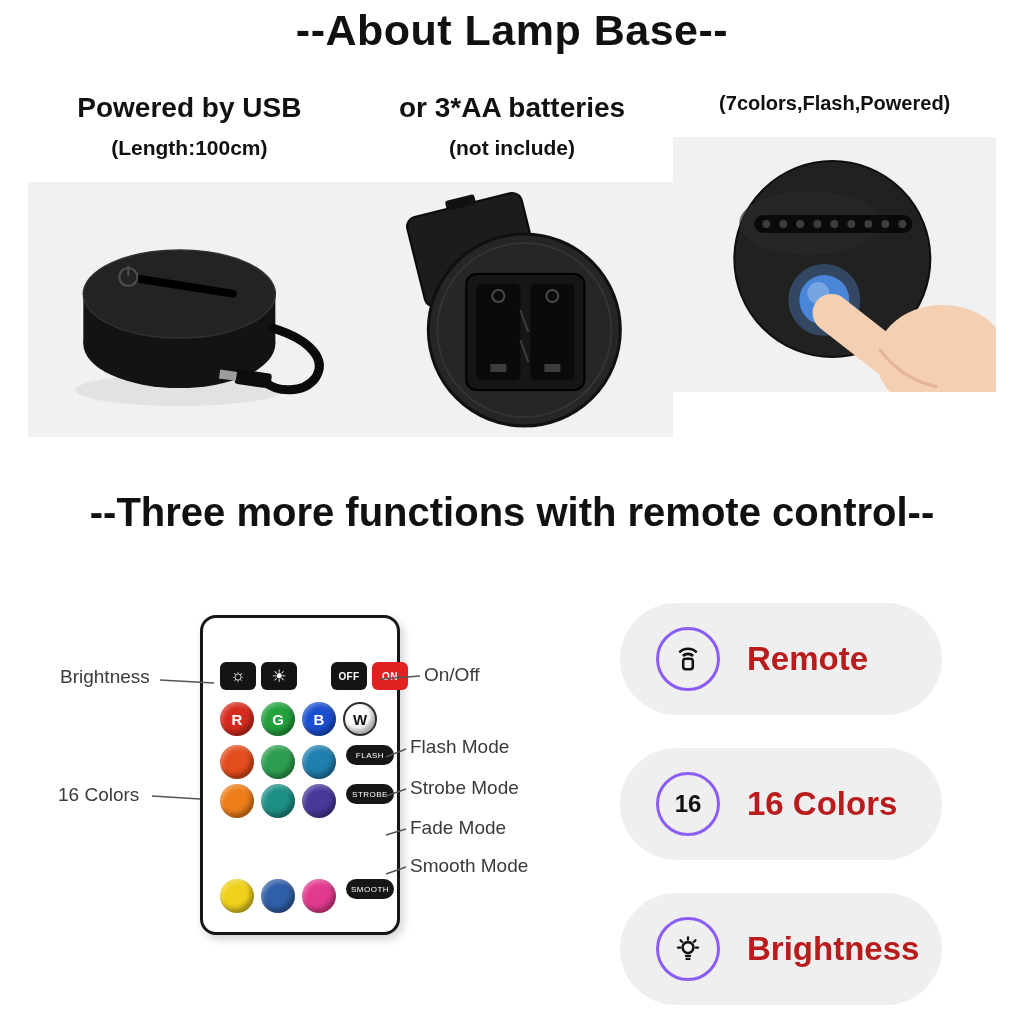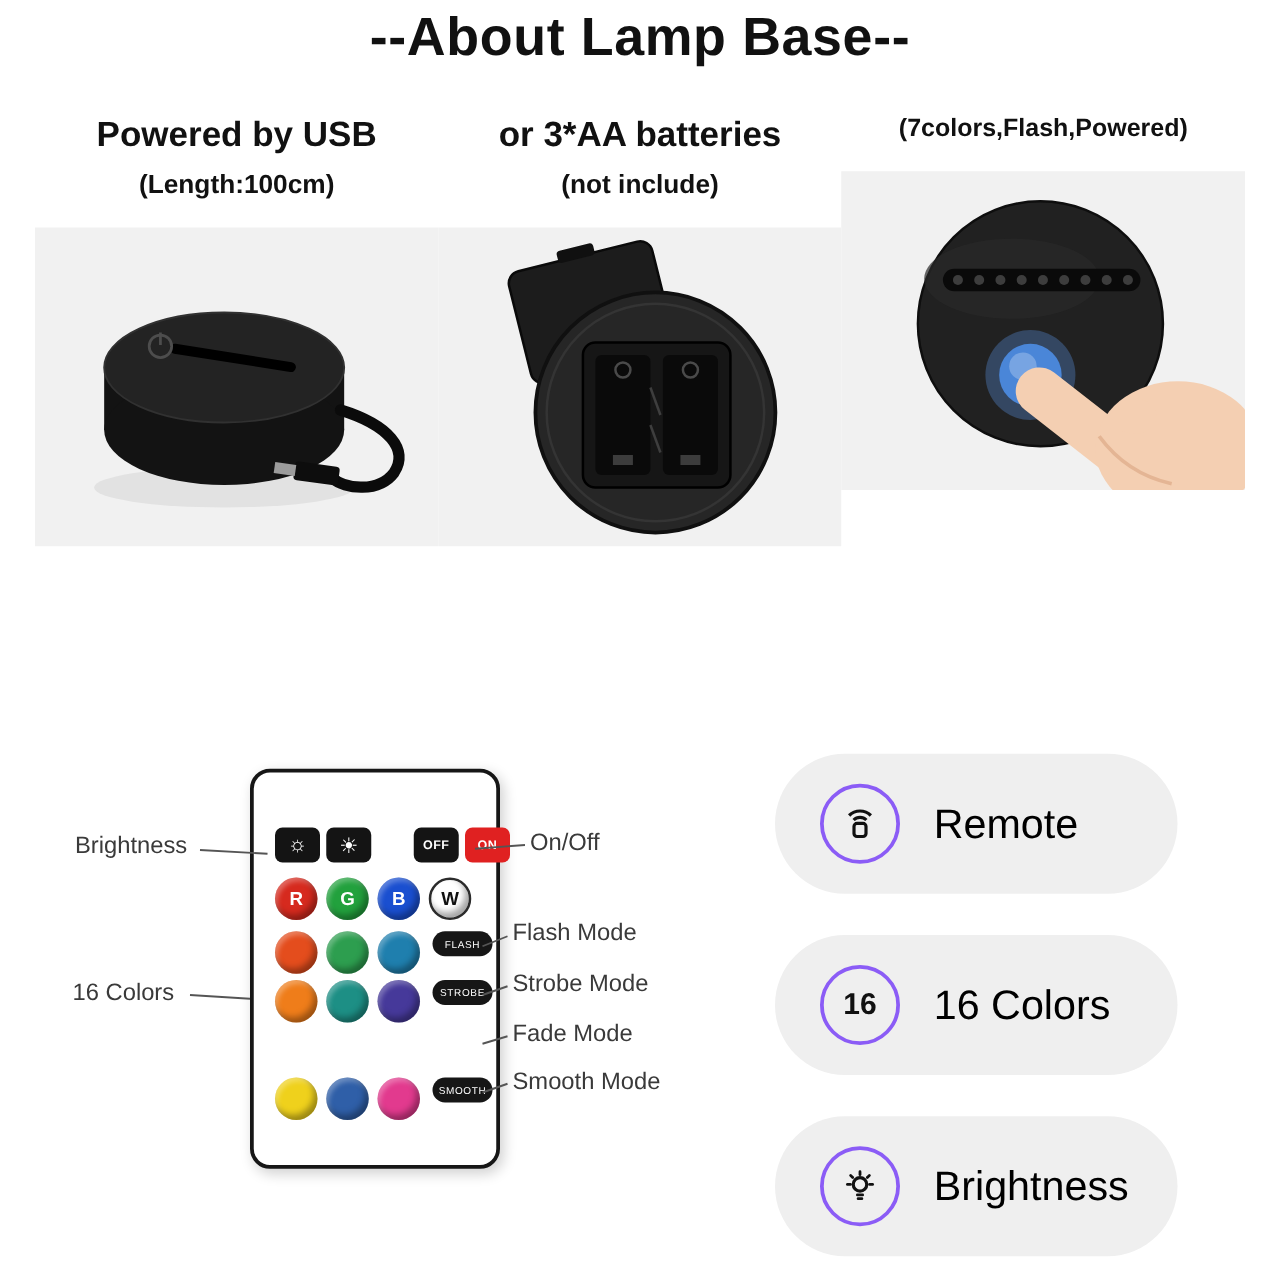--- a/index.html
+++ b/index.html
@@ -44,21 +44,21 @@
   .callout { position:absolute; font-size:19px; color:#3a3a3a; white-space:nowrap; }
   .callout-lines { position:absolute; left:0; top:0; pointer-events:none; }
 
   .badge { position:absolute; left:620px; width:322px; height:112px; border-radius:56px;
            background:#efefef; display:flex; align-items:center; padding-left:36px; gap:27px;
            box-sizing:border-box; }
   .badge-icon { width:58px; height:58px; border:3px solid #8b5cf6; border-radius:50%;
                 display:flex; align-items:center; justify-content:center; flex:none;
                 background:#efefef; }
   .badge-icon .num { font-size:24px; font-weight:700; color:#111; }
-  .badge-label { font-size:33px; font-weight:400; color:#000000; }
+  .badge-label { font-size:33px; font-weight:700; color:#b91c1c; }
 </style>
 </head>
 <body>
 
 <div class="page">
 
   <h1 class="title">--About Lamp Base--</h1>
 
   <div class="panels">
 
@@ -143,20 +143,21 @@
             </g>
             <ellipse cx="268" cy="222" rx="66" ry="54" fill="#f4cfb2"></ellipse>
             <ellipse cx="233" cy="196" rx="18" ry="14" fill="#f4cfb2"></ellipse>
             <path d="M205,212 q22,30 58,38" stroke="#e4b594" stroke-width="3" fill="none"></path>
           </g>
         </svg>
       </div>
     </section>
   </div>
 
+  <h2 class="subtitle">--Three more functions with remote control--</h2>
 
   <div class="remote-section">
 
     <div class="remote">
       <div class="r-row1">
         <div class="key-sq">☼</div>
         <div class="key-sq">☀</div>
         <div class="key-sq key-off">OFF</div>
         <div class="key-sq key-on" style="background: rgb(224, 33, 33);">ON</div>
       </div>
@@ -172,21 +173,21 @@
         <div class="key-round" style="background: rgb(45, 158, 79);"></div>
         <div class="key-round" style="background: rgb(31, 127, 174);"></div>
         <div class="key-mode">FLASH</div>
       </div>
       <div class="grid-row" style="top:166px">
         <div class="key-round" style="background: rgb(239, 125, 26);"></div>
         <div class="key-round" style="background: rgb(29, 143, 133);"></div>
         <div class="key-round" style="background: rgb(70, 57, 154);"></div>
         <div class="key-mode">STROBE</div>
       </div>
-      <div class="grid-row" style="top:244px">
+      <div class="grid-row" style="top:261px">
         <div class="key-round" style="background: rgb(239, 209, 28);"></div>
         <div class="key-round" style="background: rgb(47, 95, 168);"></div>
         <div class="key-round" style="background: rgb(226, 58, 142);"></div>
         <div class="key-mode">SMOOTH</div>
       </div>
     </div>
 
     <svg class="callout-lines" width="1024" height="424">
       <g stroke="#555" stroke-width="1.5">
         <line x1="160" y1="80" x2="214" y2="83"></line>

